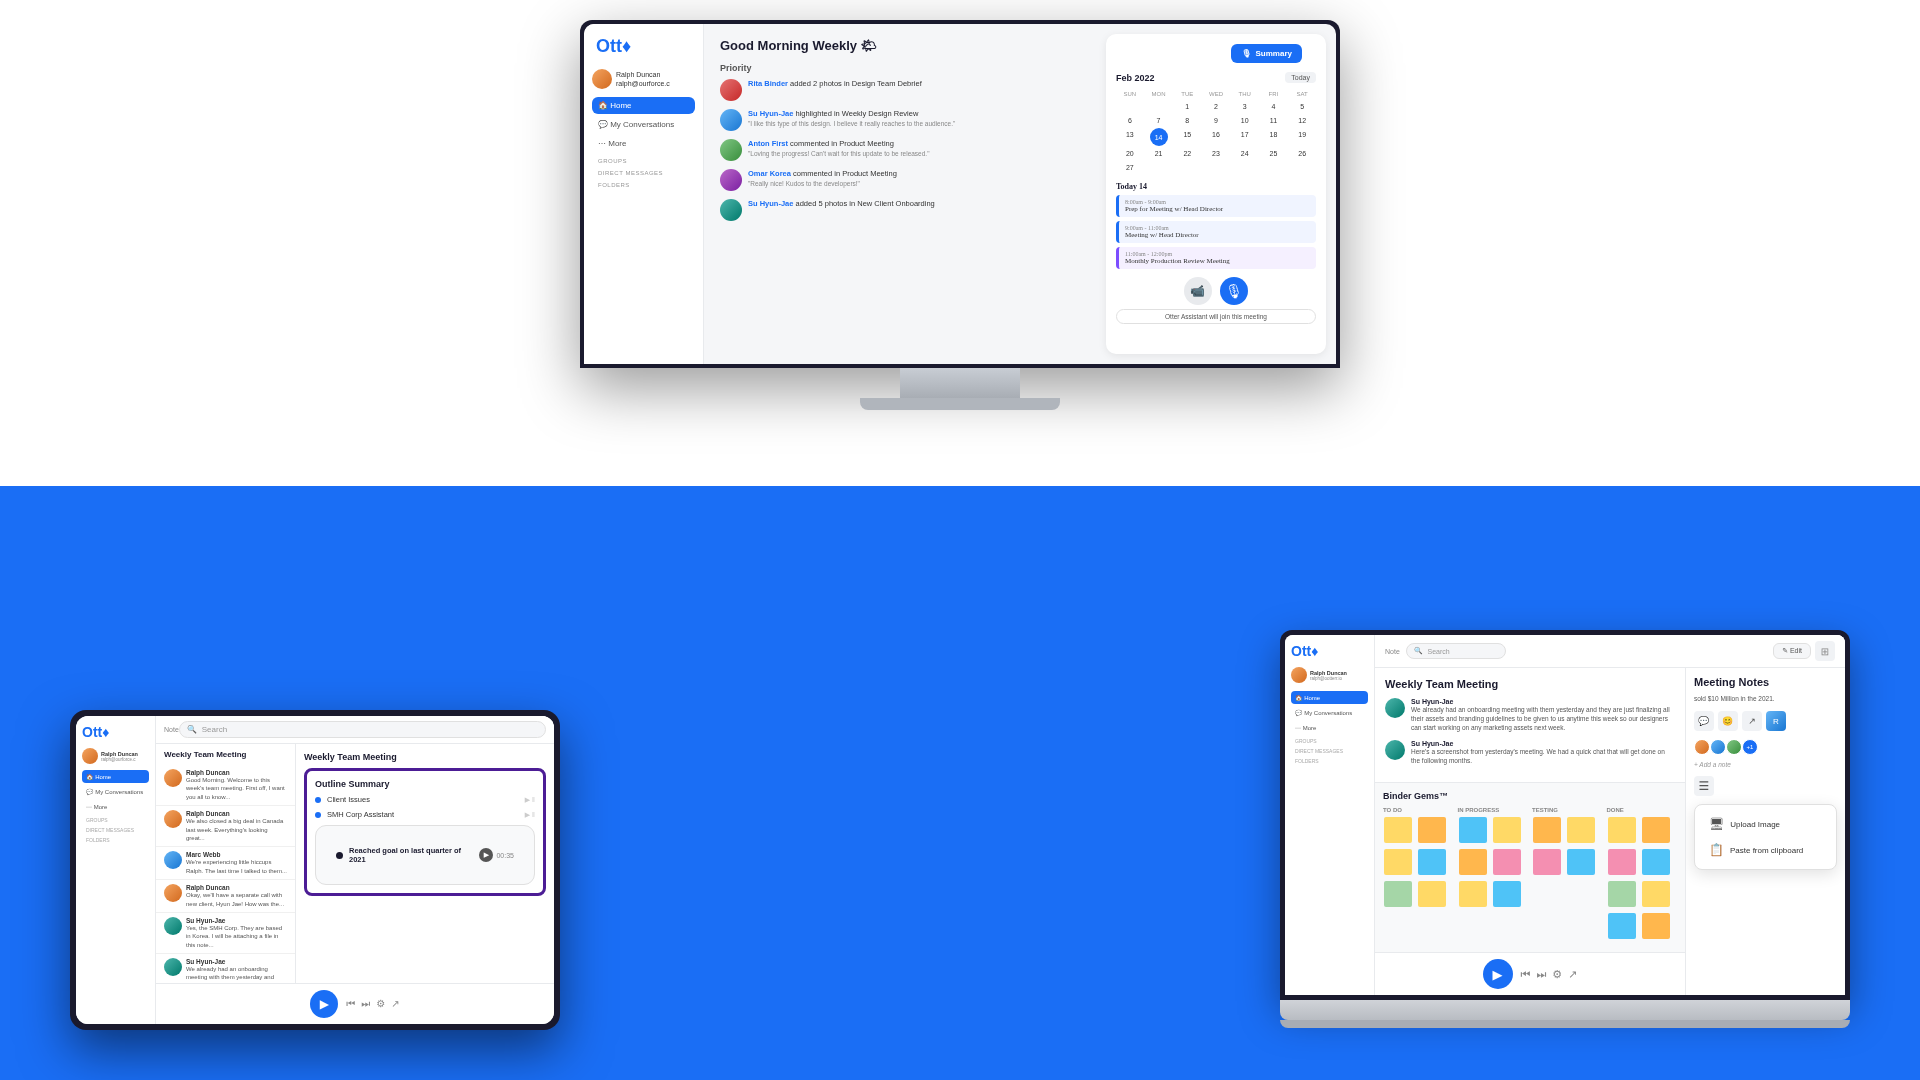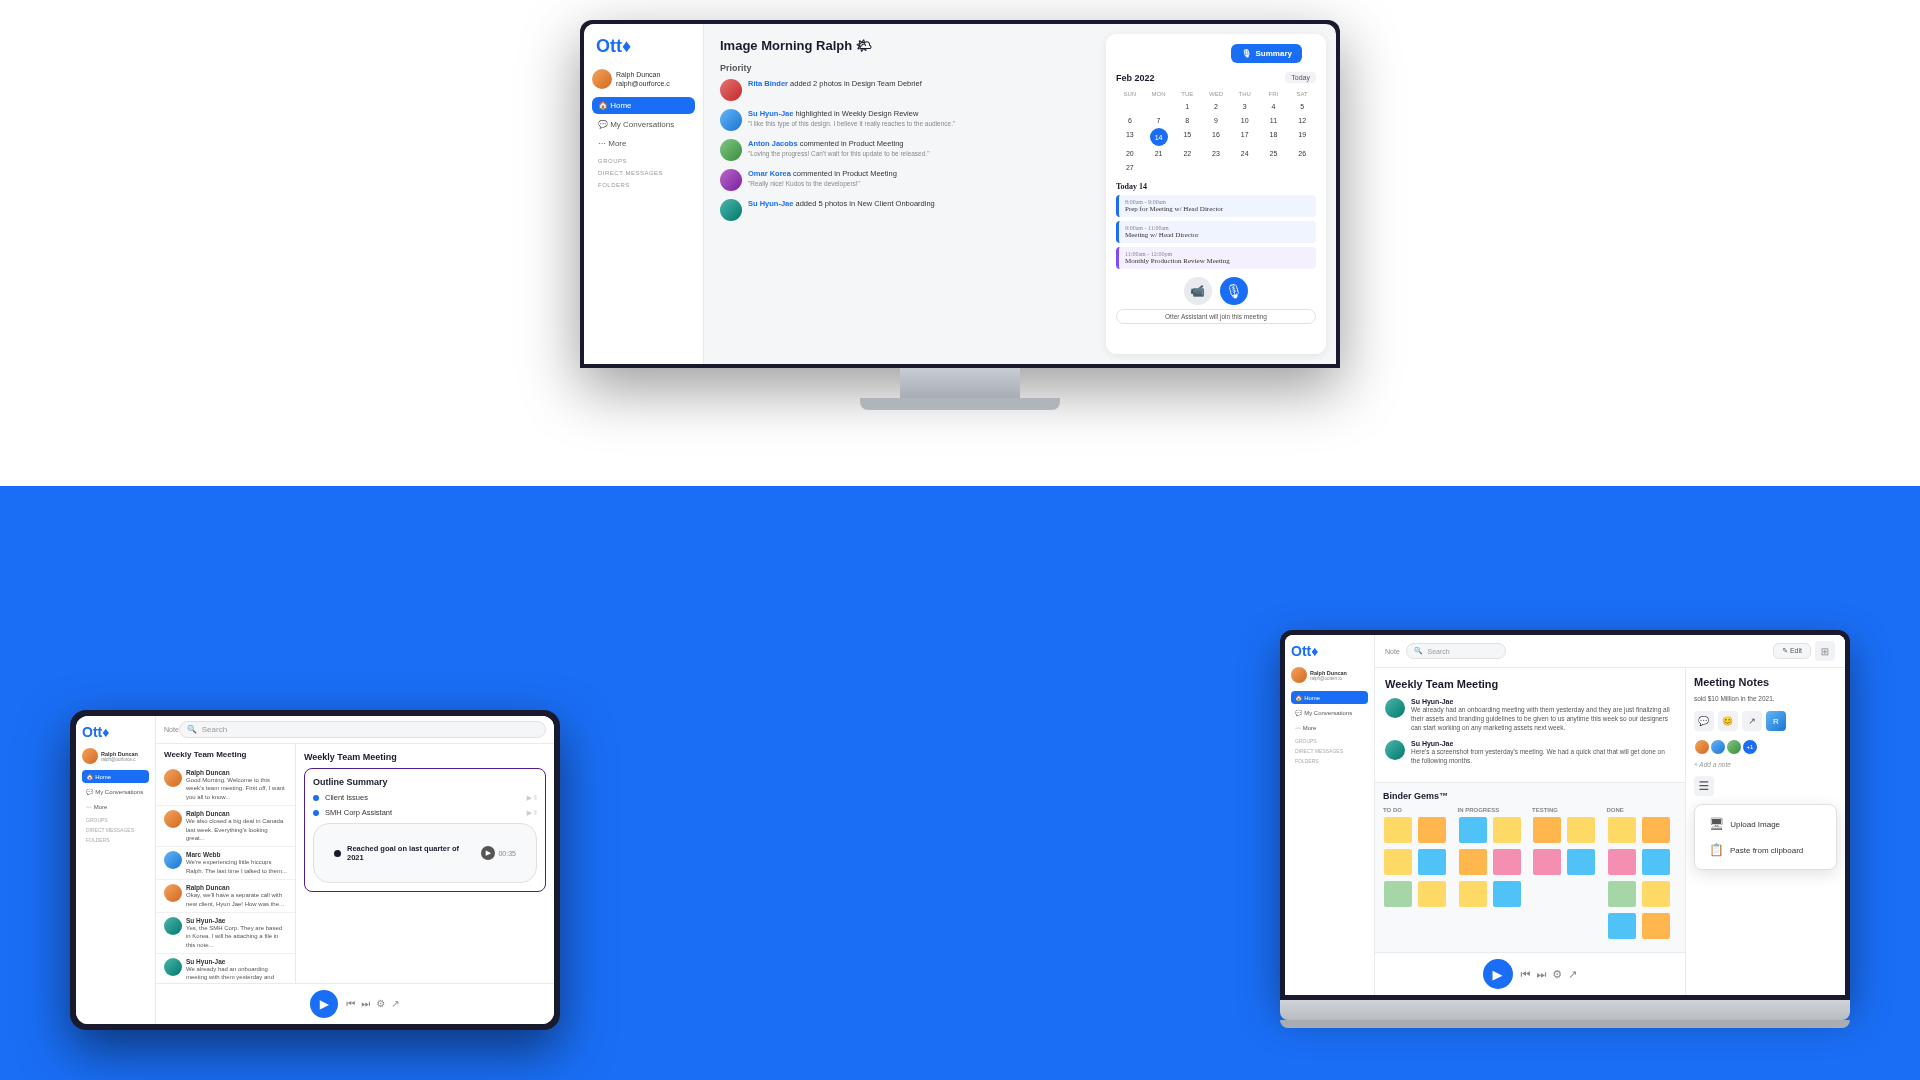--- a/index.html
+++ b/index.html
@@ -415,21 +415,21 @@
       overflow: hidden;
     }
     .notes-title {
       font-size: 9px;
       font-weight: 700;
       color: #1a1a2e;
       margin-bottom: 6px;
     }
     .outline-summary-box {
       background: #fff;
-      border: 1px solid #4c1d95;
+      border: 3px solid #4c1d95;
       border-radius: 8px;
       padding: 8px;
     }
     .outline-title {
       font-size: 9px;
       font-weight: 700;
       color: #1a1a2e;
       margin-bottom: 6px;
     }
     .outline-item {
@@ -443,21 +443,21 @@
     .bullet-blue {
       width: 6px;
       height: 6px;
       background: #1a6ef5;
       border-radius: 50%;
       flex-shrink: 0;
     }
     .reached-goal {
       background: #f8f9fa;
       border: 1px solid #e0e0e0;
-      border-radius: 16px;
+      border-radius: 11px;
       padding: 20px;
       margin-top: 6px;
       display: flex;
       align-items: center;
       gap: 6px;
     }
     .goal-bullet {
       width: 7px;
       height: 7px;
       background: #1a1a2e;
@@ -815,40 +815,40 @@
           </div>
           <div class="sidebar-nav-item active">🏠 Home</div>
           <div class="sidebar-nav-item">💬 My Conversations</div>
           <div class="sidebar-nav-item">⋯ More</div>
           <div class="sidebar-section-label">GROUPS</div>
           <div class="sidebar-section-label">DIRECT MESSAGES</div>
           <div class="sidebar-section-label">FOLDERS</div>
         </div>
 
         <div class="main-desktop">
-          <div class="greeting">Image Morning Ralph 🌤</div>
+          <div class="greeting">Good Morning Weekly 🌤</div>
           <div class="section-title">Priority</div>
 
           <div class="activity-item">
             <div class="activity-avatar av-red" style="width:22px;height:22px;border-radius:50%;"></div>
             <div>
               <div class="activity-text"><strong>Rita Binder</strong> added 2 photos in Design Team Debrief</div>
             </div>
           </div>
           <div class="activity-item">
             <div class="activity-avatar av-blue" style="width:22px;height:22px;border-radius:50%;"></div>
             <div>
               <div class="activity-text"><strong>Su Hyun-Jae</strong> highlighted in Weekly Design Review</div>
               <div class="activity-sub">"I like this type of this design. I believe it really reaches to the audience."</div>
             </div>
           </div>
           <div class="activity-item">
             <div class="activity-avatar av-green" style="width:22px;height:22px;border-radius:50%;"></div>
             <div>
-              <div class="activity-text"><strong>Anton Jacobs</strong> commented in Product Meeting</div>
+              <div class="activity-text"><strong>Anton First</strong> commented in Product Meeting</div>
               <div class="activity-sub">"Loving the progress! Can't wait for this update to be released."</div>
             </div>
           </div>
           <div class="activity-item">
             <div class="activity-avatar av-purple" style="width:22px;height:22px;border-radius:50%;"></div>
             <div>
               <div class="activity-text"><strong>Omar Korea</strong> commented in Product Meeting</div>
               <div class="activity-sub">"Really nice! Kudos to the developers!"</div>
             </div>
           </div>

